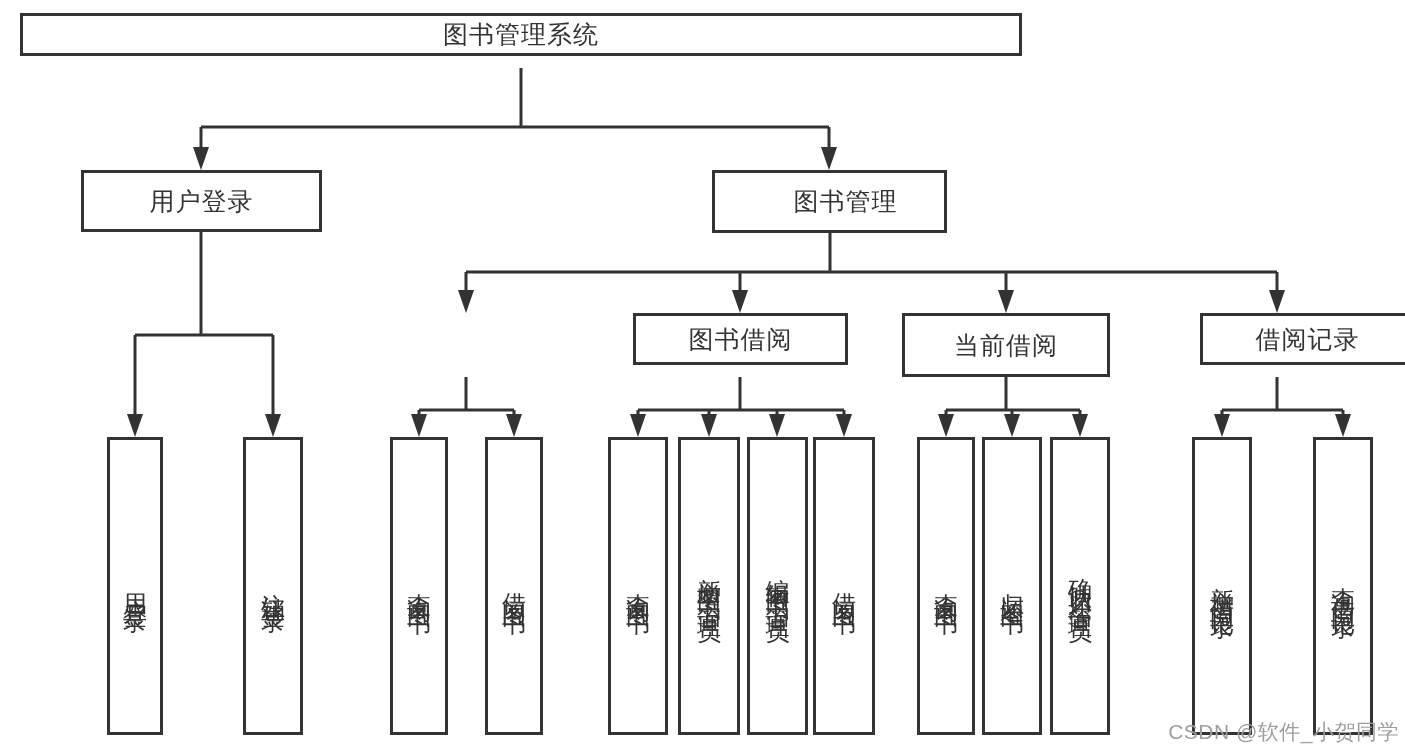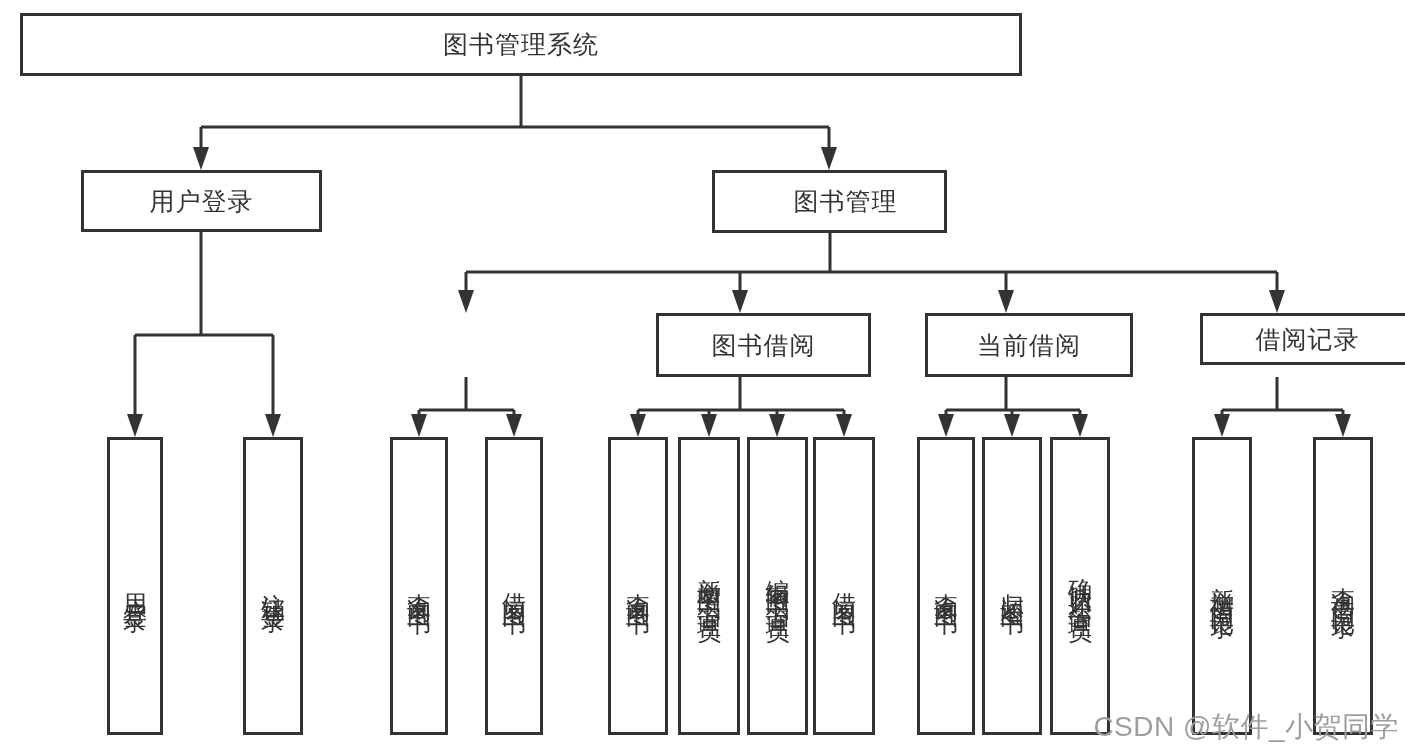--- a/index.html
+++ b/index.html
@@ -53,21 +53,21 @@
     text-orientation: mixed;
     letter-spacing: 6px;
     line-height: 1;
     white-space: nowrap;
   }
   .watermark {
     position: absolute;
     right: 6px;
     bottom: 1px;
     color: #9e9e9e;
-    font-size: 28px;
+    font-size: 21px;
     letter-spacing: 0.5px;
     z-index: 5;
   }
 </style>
 </head>
 <body>
 
 <div id="canvas">
 
   <svg id="wires" viewBox="0 0 1405 747" xmlns="http://www.w3.org/2000/svg">
@@ -96,27 +96,27 @@
       <polygon points="777,437 769,414 785,414"></polygon>
       <polygon points="844,437 836,414 852,414"></polygon>
       <polygon points="946,437 938,414 954,414"></polygon>
       <polygon points="1012,437 1004,414 1020,414"></polygon>
       <polygon points="1080,437 1072,414 1088,414"></polygon>
       <polygon points="1222,437 1214,414 1230,414"></polygon>
       <polygon points="1343,437 1335,414 1351,414"></polygon>
     </g>
   </svg>
 
-  <div class="node" style="left:20px; top:13px; width:1002px; height:63px;">图书管理系统</div>
+  <div class="node" style="left:20px; top:13px; width:1002px; height:43px;">图书管理系统</div>
 
   <div class="node" style="left:81px; top:170px; width:241px; height:62px;">用户登录</div>
   <div class="node" style="left:712px; top:170px; width:235px; height:63px;padding-left:32px;">图书管理</div>
 
-  <div class="node" style="left:633px; top:313px; width:215px; height:64px;margin-left:23px;">图书借阅</div>
-  <div class="node" style="left:902px; top:313px; width:208px; height:64px;margin-left:23px;">当前借阅</div>
+  <div class="node" style="left:633px; top:313px; width:215px; height:52px;">图书借阅</div>
+  <div class="node" style="left:902px; top:313px; width:208px; height:64px;">当前借阅</div>
   <div class="node" style="left:1192px; top:313px; width:215px; height:52px;margin-left:8px;">借阅记录</div>
 
   <div class="vnode" style="left:107px; top:437px; width:56px; height:298px;">
     <span class="vtext">用户登录</span>
   </div>
   <div class="vnode" style="left:243px; top:437px; width:60px; height:298px;">
     <span class="vtext">注销登录</span>
   </div>
 
   <div class="vnode" style="left:390px; top:437px; width:58px; height:298px;">

